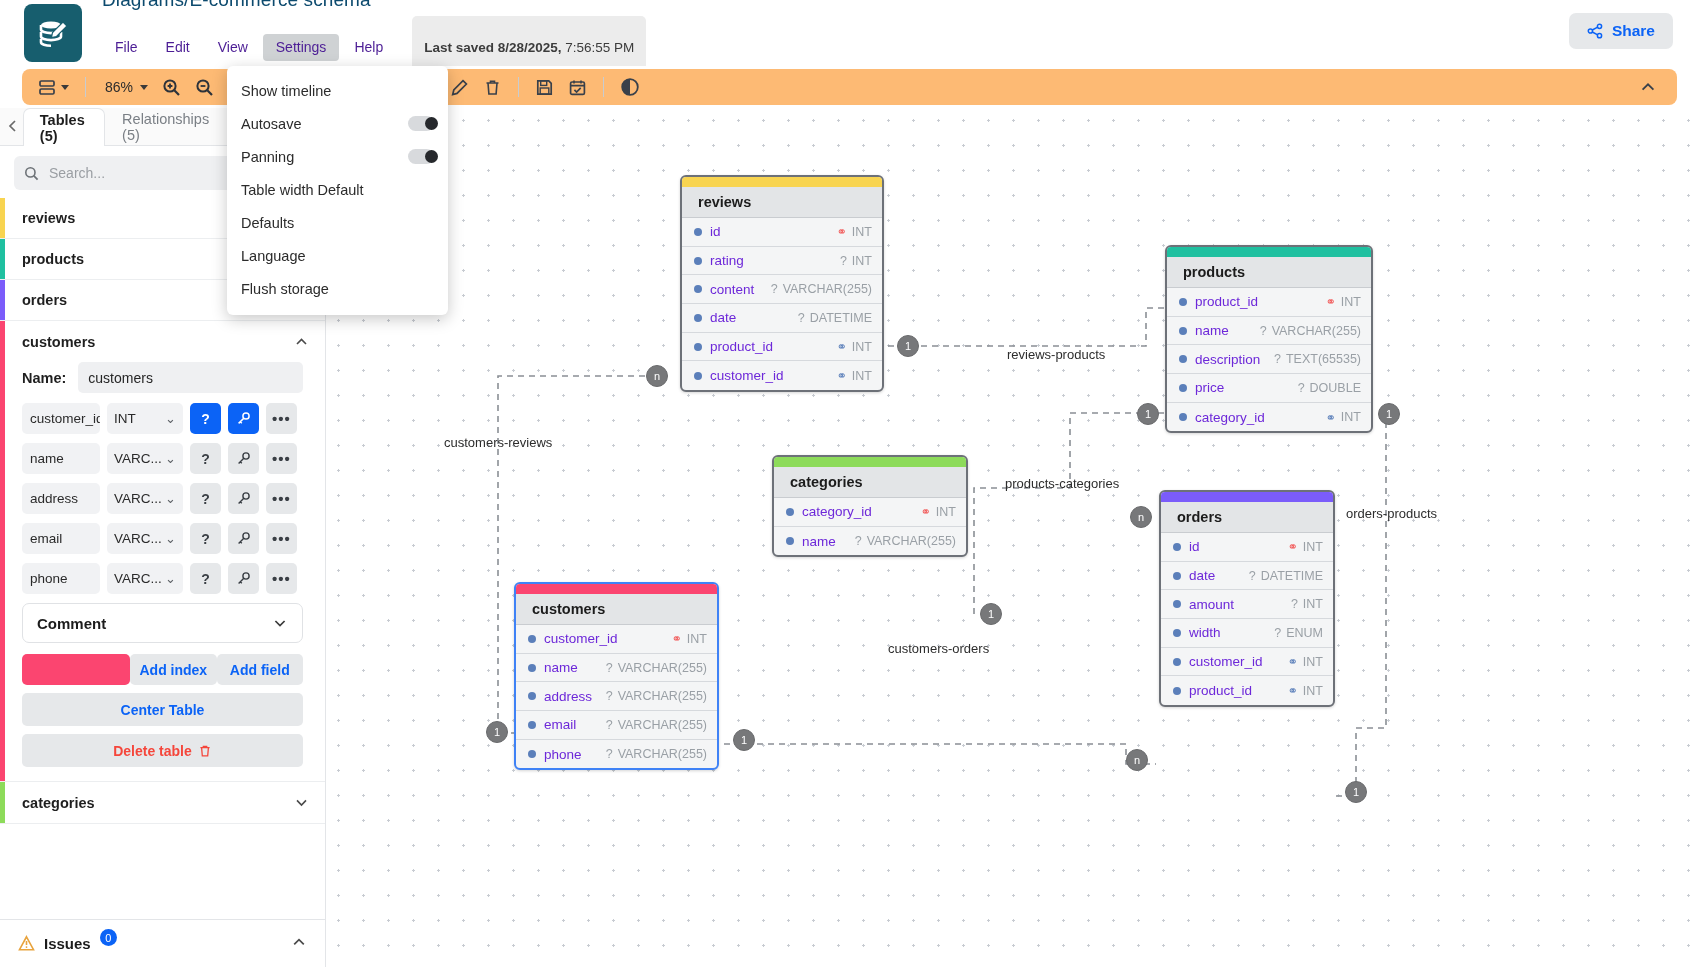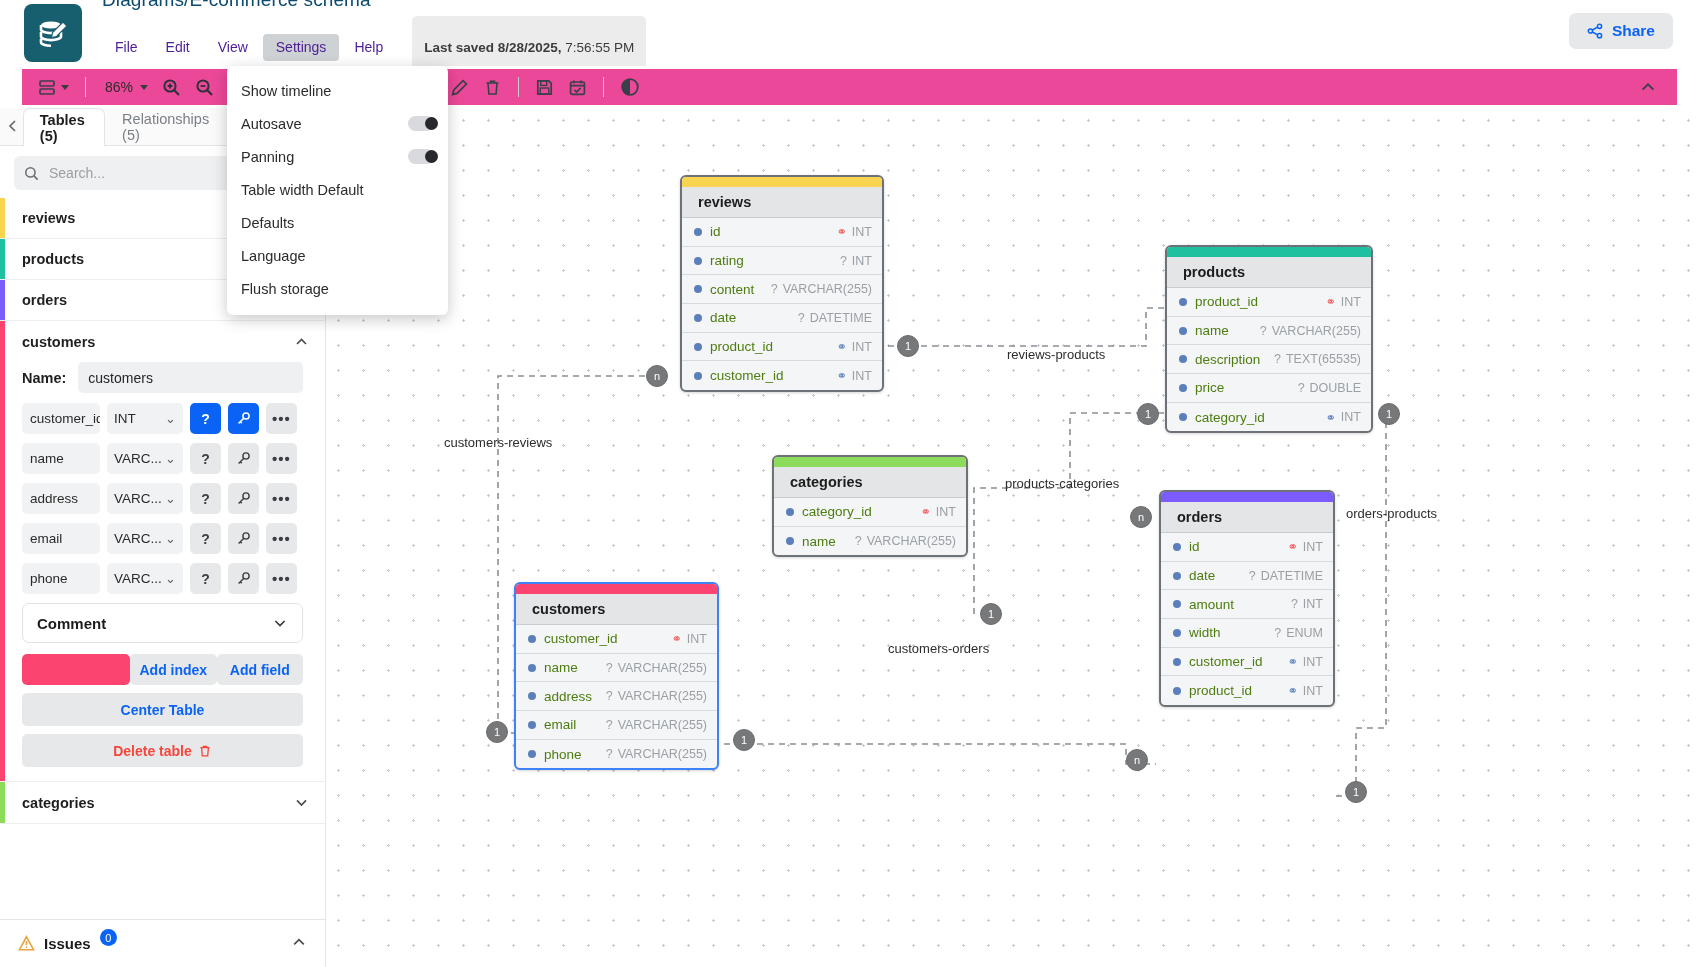--- a/index.html
+++ b/index.html
@@ -43,21 +43,21 @@
     font-family: "Liberation Sans", sans-serif;
   }
 
   
   .toolbar {
     position: absolute; left: 0; top: 66px; width: 1699px; height: 42px;
     background: #ffffff;
   }
   .toolbar-inner {
     position: absolute; left: 22px; top: 3px; right: 22px; height: 36px;
-    background: #ec4899; border-radius: 0; display: flex; align-items: center;
+    background: #fdba74; border-radius: 8px; display: flex; align-items: center;
     padding: 12px 10px; gap: 2px;
   }
   .tb-btn {
     height: 28px; min-width: 28px; border-radius: 5px; display: flex;
     align-items: center; justify-content: center; gap: 4px; cursor: pointer;
     padding: 0 6px; color: #39404a;
   }
   .tb-sep { width: 1px; height: 20px; background: #c8ccd0; margin: 0 8px; }
   .zoom-label { font-size: 14px; color: #2c2c2c; padding: 0 3px; }
   .caret { width: 0; height: 0; border-left: 4.5px solid transparent; border-right: 4.5px solid transparent; border-top: 5.5px solid #3a3a3a; }
@@ -192,21 +192,21 @@
     height: 31px; background: #e3e5e7; display: flex; align-items: center;
     padding-left: 16px; font-size: 14.5px; font-weight: 700; color: #1c1c1c;
     border-bottom: 1px solid #c9ccd0;
   }
   .erd-field {
     height: 28.7px; display: flex; align-items: center; padding: 0 10px 0 12px;
     border-bottom: 1px solid #d6d9dd; gap: 8px;
   }
   .erd-field:last-child { border-bottom: none; }
   .dot { width: 8px; height: 8px; border-radius: 50%; background: #5b7fba; flex: none; }
-  .fname { font-size: 13.5px; color: #4d7c0f; }
+  .fname { font-size: 13.5px; color: #6d28d9; }
   .ftype { margin-left: auto; font-size: 12.5px; color: #9aa0a6; display: flex; align-items: center; gap: 5px; }
   .ftype .key { color: #f15a5a; }
   .ftype .fk { color: #5b7fba; }
   .rel-label { position: absolute; font-size: 13px; color: #2d2d2d; white-space: nowrap; }
   .card-badge {
     position: absolute; width: 22px; height: 22px; border-radius: 50%;
     background: #77787a; color: #ffffff; font-size: 11px;
     display: flex; align-items: center; justify-content: center;
     border: 1px solid #6a6b6d;
   }

